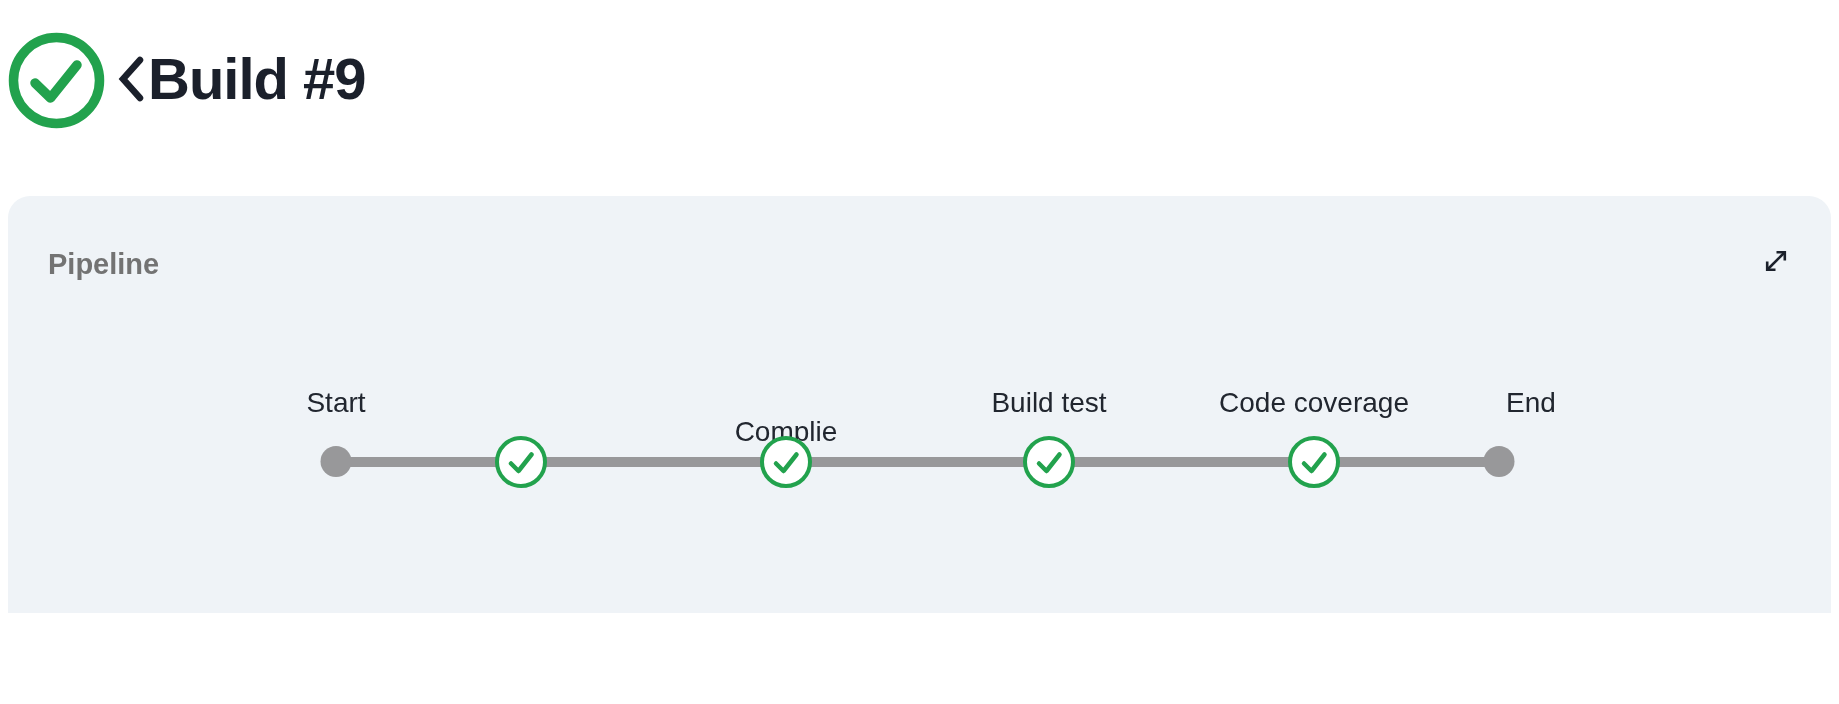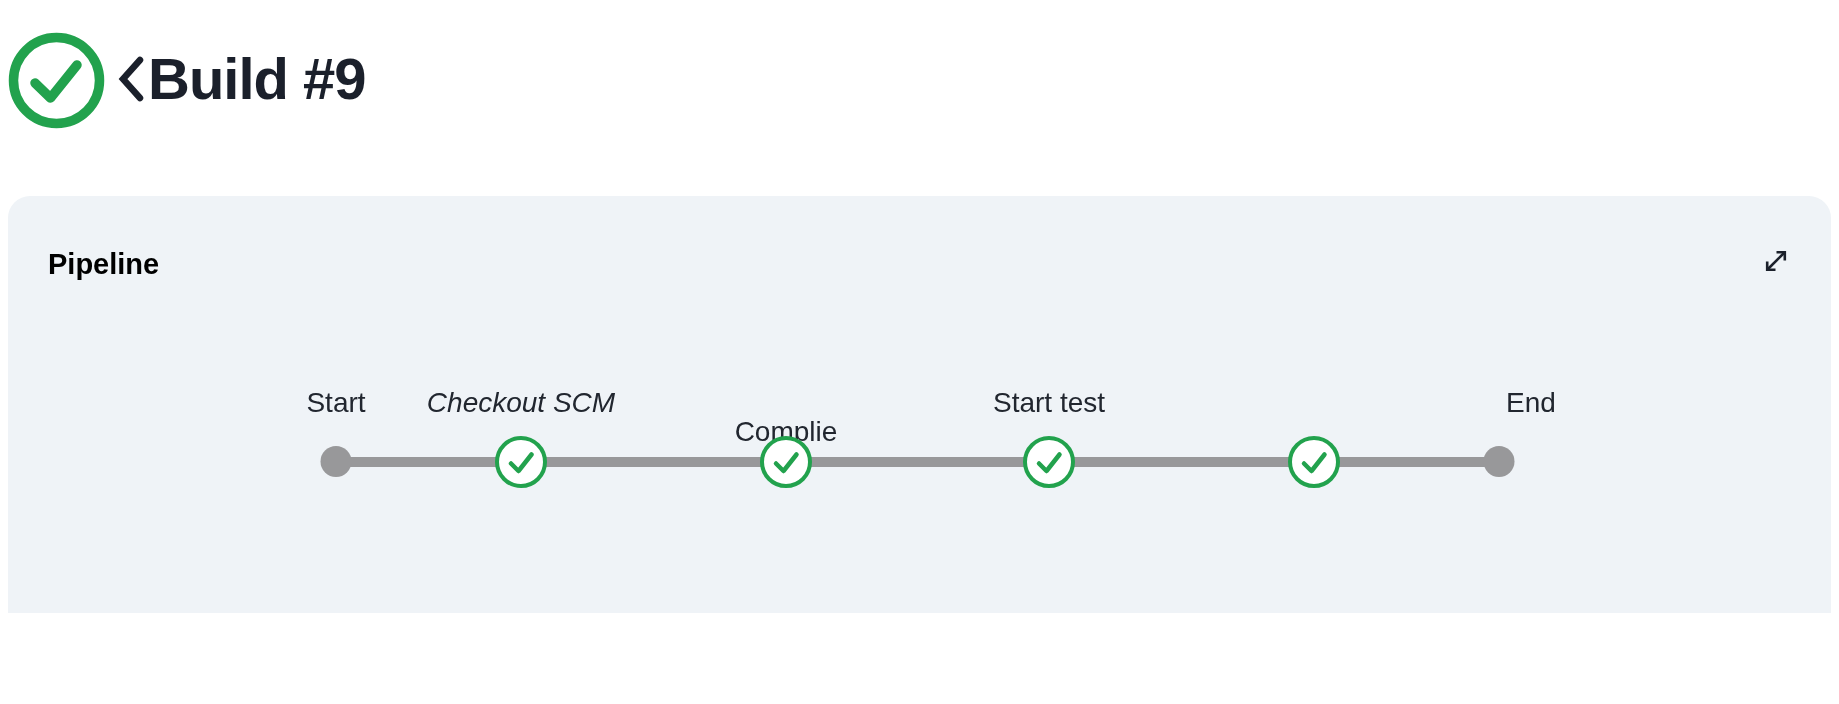--- a/index.html
+++ b/index.html
@@ -47,21 +47,21 @@
     left: 8px; top: 196px;
     width: 1823px; height: 499px;
     background: #eff3f7;
     border-radius: 22px;
   }
   .panel-title {
     position: absolute;
     left: 40px; top: 52px;
     font-size: 29px;
     font-weight: 700;
-    color: #000000;
+    color: #737373;
   }
   .expand-btn {
     position: absolute;
     left: 1748px; top: 46px;
     width: 40px; height: 40px;
     background: transparent;
     border: none;
     cursor: pointer;
     display: flex; align-items: center; justify-content: center;
   }
@@ -142,44 +142,44 @@
           <path d="M17.5 8.2 L25.8 8.2 L25.8 16.5" stroke="#1b202b" stroke-width="2.6" stroke-linejoin="miter"></path>
           <path d="M16.5 25.8 L8.2 25.8 L8.2 17.5" stroke="#1b202b" stroke-width="2.6" stroke-linejoin="miter"></path>
         </svg>
       </span>
     </button>
 
     <div class="pipeline" id="pipeline-graph">
         <div class="track" style="left: 328px; width: 1163px;"></div>
         <div class="stage-label" style="left: 328px;">Start</div>
         <div class="node-terminal" style="left: 328px;"></div>
-        <div class="stage-label italic" style="left: 513px;">Checkout SCM</div>
         <div class="node-success" style="left: 513px;">
           <span>
             <svg width="43" height="43" viewBox="0 0 43 43" fill="none">
               <path d="M11 22.5 L18.5 30 L31.5 13.5" stroke="#22a24d" stroke-width="4.5" stroke-linecap="round" stroke-linejoin="round"></path>
             </svg>
           </span>
         </div>
         <div class="stage-label" style="left: 778px; margin-top: 29px;">Complie</div>
         <div class="node-success" style="left: 778px;">
           <span>
             <svg width="43" height="43" viewBox="0 0 43 43" fill="none">
               <path d="M11 22.5 L18.5 30 L31.5 13.5" stroke="#22a24d" stroke-width="4.5" stroke-linecap="round" stroke-linejoin="round"></path>
             </svg>
           </span>
         </div>
-        <div class="stage-label" style="left: 1041px;">Start test</div>
+        <div class="stage-label" style="left: 1041px;">Build test</div>
         <div class="node-success" style="left: 1041px;">
           <span>
             <svg width="43" height="43" viewBox="0 0 43 43" fill="none">
               <path d="M11 22.5 L18.5 30 L31.5 13.5" stroke="#22a24d" stroke-width="4.5" stroke-linecap="round" stroke-linejoin="round"></path>
             </svg>
           </span>
         </div>
+        <div class="stage-label" style="left: 1306px;">Code coverage</div>
         <div class="node-success" style="left: 1306px;">
           <span>
             <svg width="43" height="43" viewBox="0 0 43 43" fill="none">
               <path d="M11 22.5 L18.5 30 L31.5 13.5" stroke="#22a24d" stroke-width="4.5" stroke-linecap="round" stroke-linejoin="round"></path>
             </svg>
           </span>
         </div>
         <div class="stage-label" style="left: 1491px; margin-left: 32px;">End</div>
         <div class="node-terminal" style="left: 1491px;"></div>
       </div>

